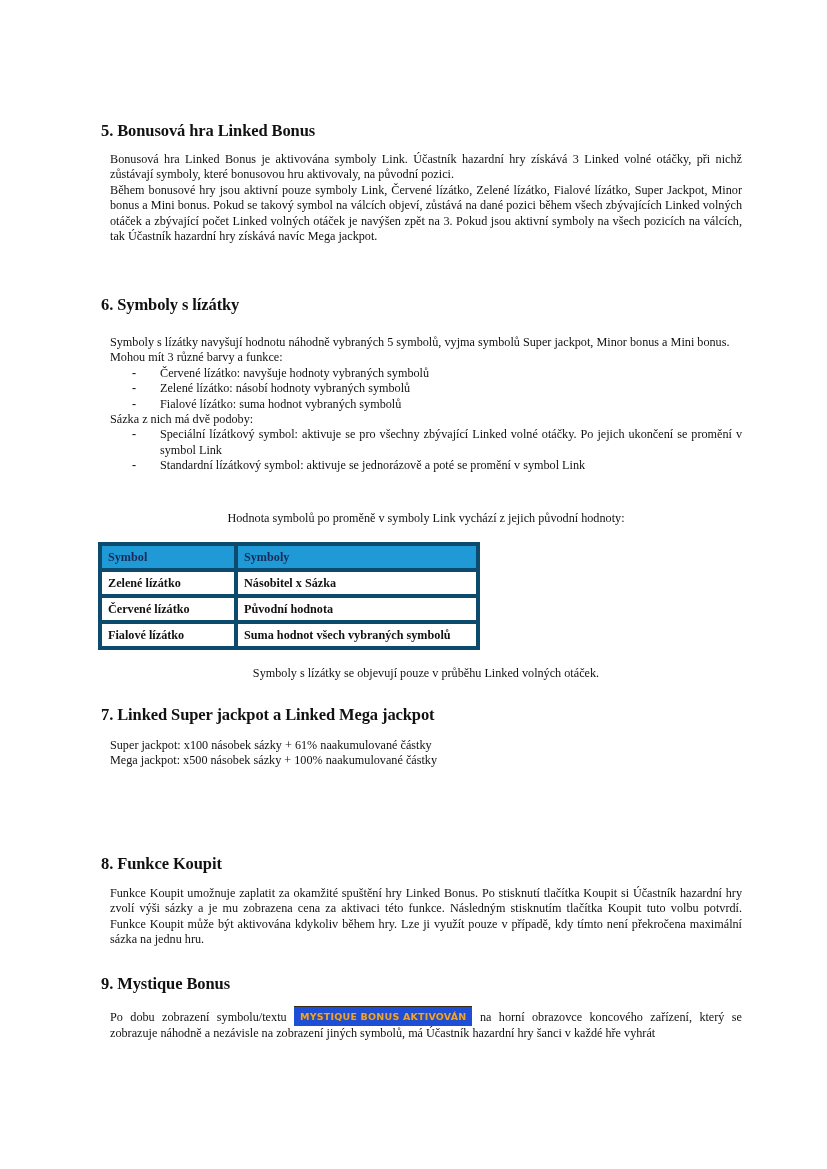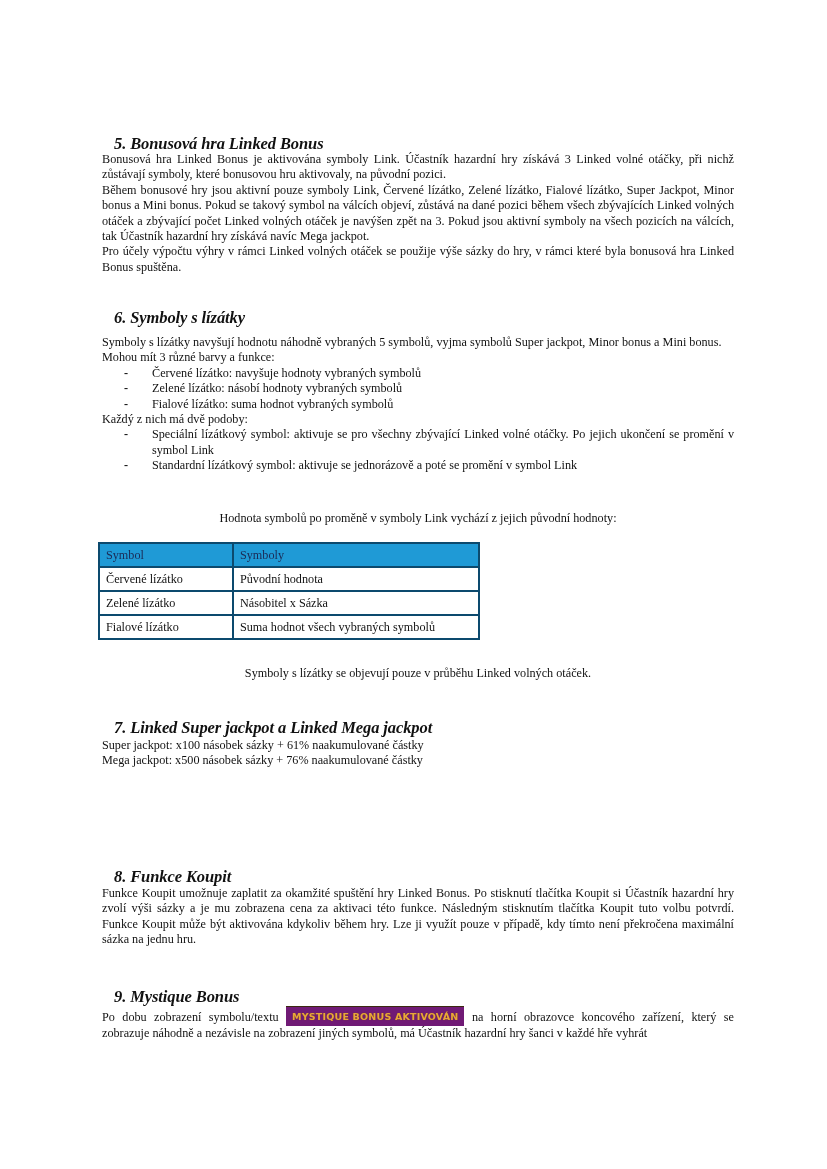--- a/index.html
+++ b/index.html
@@ -4,106 +4,104 @@
 <style>
   html, body { margin: 0; padding: 0; background: #ffffff; }
   body {
     width: 827px; height: 1169px; position: relative; overflow: hidden;
     font-family: "Liberation Serif", "DejaVu Serif", serif;
     color: #111;
   }
   .page { position: absolute; left: 98px; top: 0; width: 632px; }
   h2 {
     font-family: "Liberation Serif", serif;
-    font-weight: bold; font-size: 16.5px; margin: 16px; position: absolute; left: 0;
+    font-weight: bold; font-size: 16.5px; margin: 3px; position: absolute; left: 0;
     letter-spacing: -0.1px;
-    font-style: italic;
   }
   p, .line {
     font-size: 12.2px; line-height: 15.4px; margin: 0; text-align: justify;
   }
-  .block { position: absolute; left: 4px; width: 632px; }
+  .block { position: absolute; left: 12px; width: 632px; }
   .last { text-align: center; }
   ul.dash { list-style: none; margin: 0; padding: 0; }
   ul.dash li { position: relative; padding-left: 50px; font-size: 12.2px; line-height: 15.4px; text-align: justify; }
   ul.dash li .bullet { position: absolute; left: 22px; top: 0; font-weight: bold; }
   table.vals {
     position: absolute; left: 0; width: 382px; border-collapse: collapse;
     font-size: 12.2px;
   }
   table.vals td, table.vals th {
-    border: 2px solid #0c4a6e; height: 22px; padding: 0 0 0 6px;
-    text-align: left; font-weight: normal; vertical-align: middle;
+    border: 4px solid #0c4a6e; height: 22px; padding: 0 0 0 6px;
+    text-align: left; font-weight: bold; vertical-align: middle;
   }
   table.vals th { background: #1f9ad6; color: #1b2a55; }
   table.vals td:first-child, table.vals th:first-child { width: 126px; }
   .badge {
-    display: inline-block; background: #701a75; color: #e8a63a;
+    display: inline-block; background: #1d4ed8; color: #e8a63a;
     font-family: "DejaVu Sans", sans-serif; font-weight: bold; font-size: 9.5px;
     padding: 2px 6px; letter-spacing: 0.2px; vertical-align: 1px;
     text-shadow: 0 0 1px #7a4a10;
     border-top: 1px solid #3a2a10;
   }
 </style>
 </head>
 <body>
 
 <div class="page">
 
   <h2 style="top:118px">5. Bonusová hra Linked Bonus</h2>
   <div class="block" style="top:152px">
     <p class="last" style="text-align:justify">Bonusová hra Linked Bonus je aktivována symboly Link. Účastník hazardní hry získává 3 Linked volné otáčky, při nichž zůstávají symboly, které bonusovou hru aktivovaly, na původní pozici.</p>
     <p>Během bonusové hry jsou aktivní pouze symboly Link, Červené lízátko, Zelené lízátko, Fialové lízátko, Super Jackpot, Minor bonus a Mini bonus. Pokud se takový symbol na válcích objeví, zůstává na dané pozici během všech zbývajících Linked volných otáček a zbývající počet Linked volných otáček je navýšen zpět na 3. Pokud jsou aktivní symboly na všech pozicích na válcích, tak Účastník hazardní hry získává navíc Mega jackpot.</p>
-    <p>Pro účely výpočtu výhry v rámci Linked volných otáček se použije výše sázky do hry, v rámci které byla bonusová hra Linked Bonus spuštěna.</p>
   </div>
 
   <h2 style="top:292px">6. Symboly s lízátky</h2>
   <div class="block" style="top:335px">
     <p>Symboly s lízátky navyšují hodnotu náhodně vybraných 5 symbolů, vyjma symbolů Super jackpot, Minor bonus a Mini bonus.</p>
     <p>Mohou mít 3 různé barvy a funkce:</p>
     <ul class="dash">
       <li><span class="bullet">-</span><span>Červené lízátko: navyšuje hodnoty vybraných symbolů</span></li>
       <li><span class="bullet">-</span><span>Zelené lízátko: násobí hodnoty vybraných symbolů</span></li>
       <li><span class="bullet">-</span><span>Fialové lízátko: suma hodnot vybraných symbolů</span></li>
     </ul>
-    <p>Každý z nich má dvě podoby:</p>
+    <p>Sázka z nich má dvě podoby:</p>
     <ul class="dash">
       <li><span class="bullet">-</span><span>Speciální lízátkový symbol: aktivuje se pro všechny zbývající Linked volné otáčky. Po jejich ukončení se promění v symbol Link</span></li>
       <li><span class="bullet">-</span><span>Standardní lízátkový symbol: aktivuje se jednorázově a poté se promění v symbol Link</span></li>
     </ul>
   </div>
   <p class="block last" style="top:511px">Hodnota symbolů po proměně v symboly Link vychází z jejich původní hodnoty:</p>
 
   <table class="vals" style="top:542px">
     <tbody>
         <tr>
       <th>Symbol</th>
       <th>Symboly</th>
     </tr>
     <tr>
+      <td>Zelené lízátko</td>
+      <td>Násobitel x Sázka</td>
+    </tr>
+    <tr>
       <td>Červené lízátko</td>
       <td>Původní hodnota</td>
-    </tr>
-    <tr>
-      <td>Zelené lízátko</td>
-      <td>Násobitel x Sázka</td>
     </tr>
     <tr>
       <td>Fialové lízátko</td>
       <td>Suma hodnot všech vybraných symbolů</td>
     </tr>
   </tbody>
     </table>
 
   <p class="block last" style="top:666px">Symboly s lízátky se objevují pouze v průběhu Linked volných otáček.</p>
 
   <h2 style="top:702px">7. Linked Super jackpot a Linked Mega jackpot</h2>
   <div class="block" style="top:738px">
     <p>Super jackpot: x100 násobek sázky + 61% naakumulované částky</p>
-    <p>Mega jackpot: x500 násobek sázky + 76% naakumulované částky</p>
+    <p>Mega jackpot: x500 násobek sázky + 100% naakumulované částky</p>
   </div>
 
   <h2 style="top:851px">8. Funkce Koupit</h2>
   <div class="block" style="top:886px">
     <p>Funkce Koupit umožnuje zaplatit za okamžité spuštění hry Linked Bonus. Po stisknutí tlačítka Koupit si Účastník hazardní hry zvolí výši sázky a je mu zobrazena cena za aktivaci této funkce. Následným stisknutím tlačítka Koupit tuto volbu potvrdí. Funkce Koupit může být aktivována kdykoliv během hry. Lze ji využít pouze v případě, kdy tímto není překročena maximální sázka na jednu hru.</p>
   </div>
 
   <h2 style="top:971px">9. Mystique Bonus</h2>
   <div class="block" style="top:1006px">
     <p>

